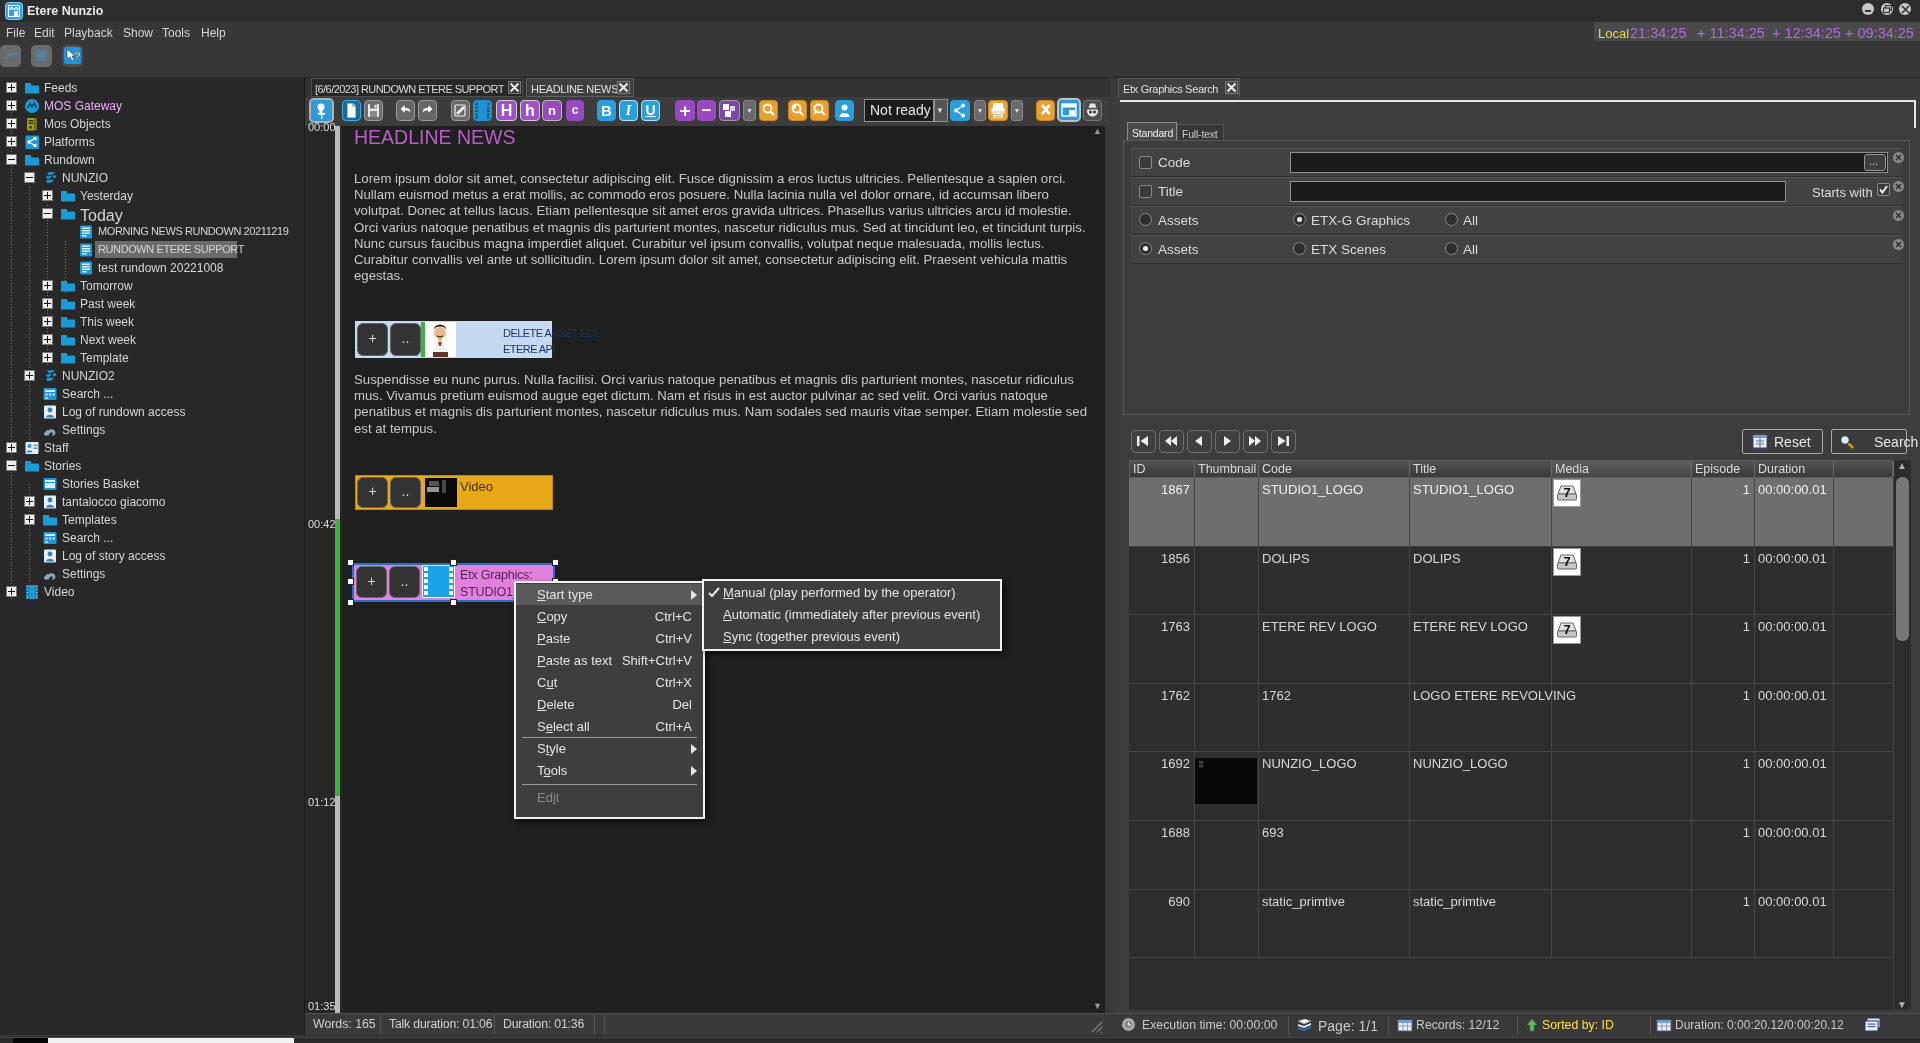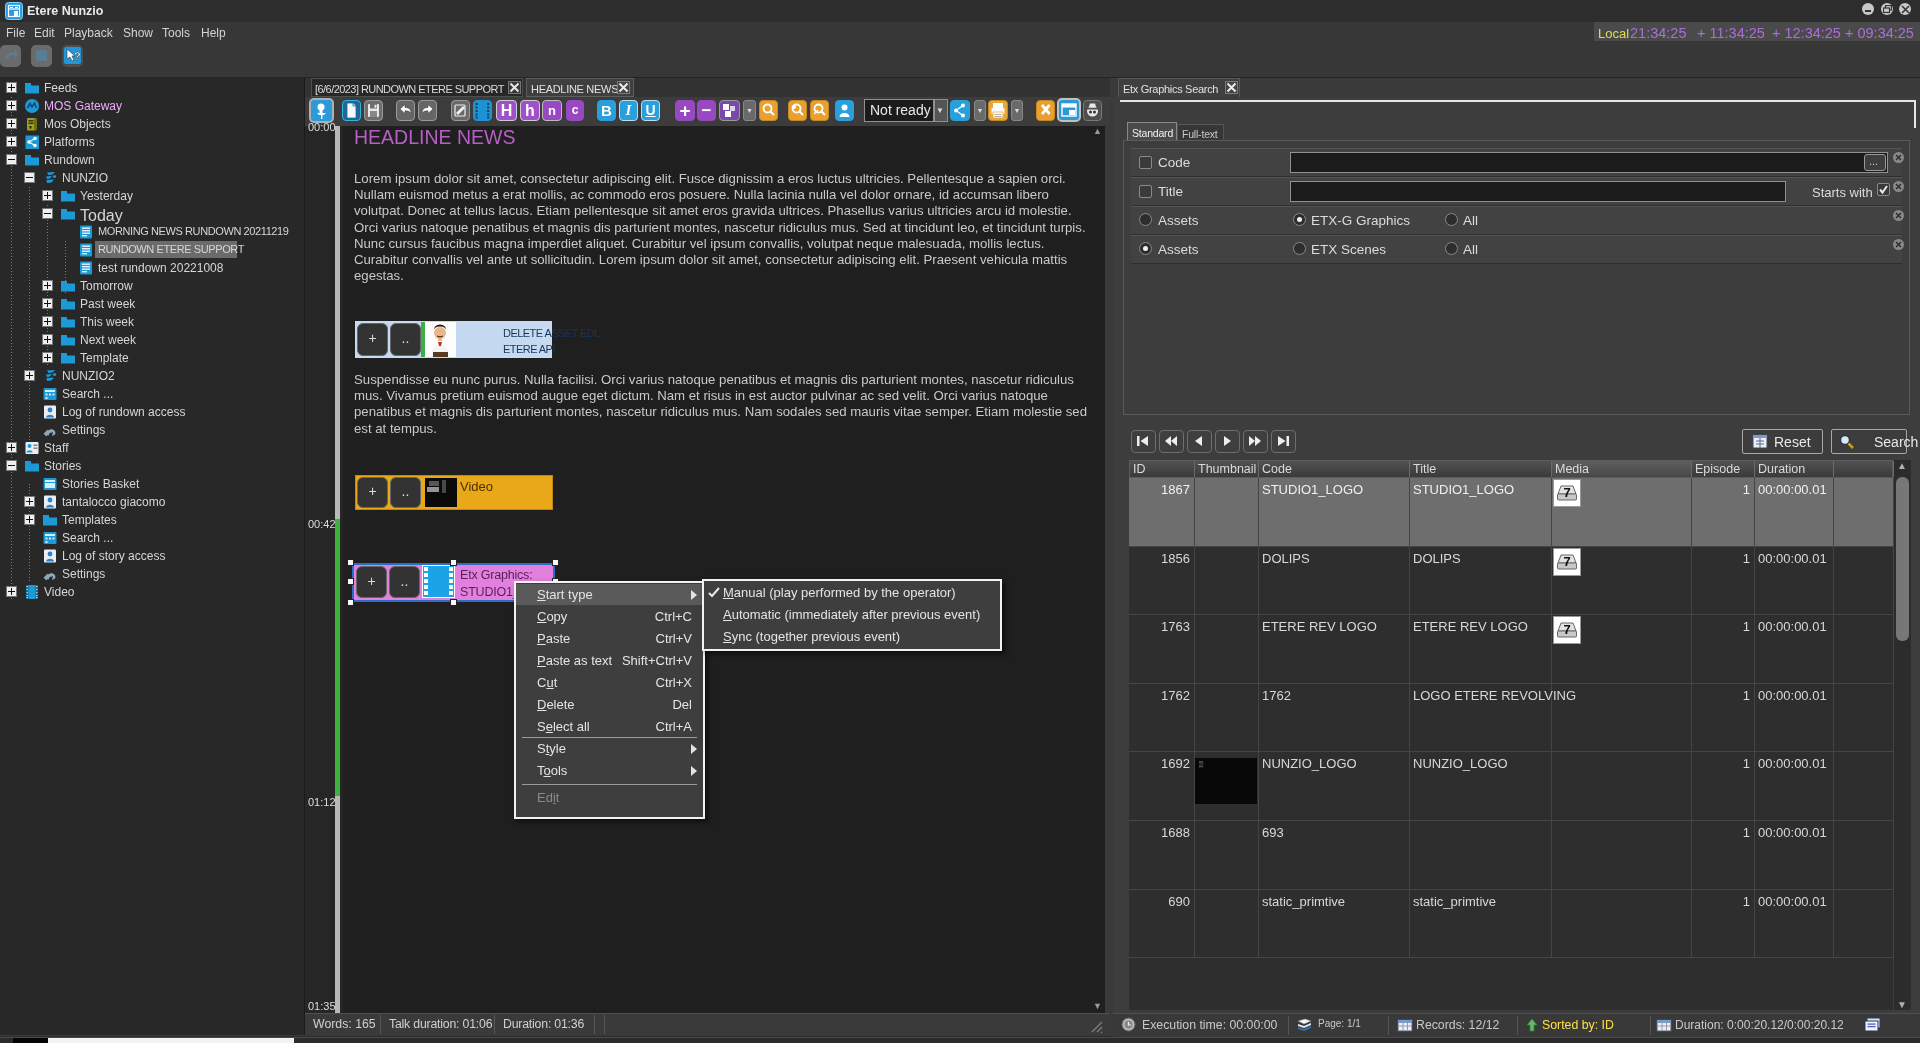--- a/index.html
+++ b/index.html
@@ -823,21 +823,21 @@
     <circle cx="7.5" cy="7.5" r="4" fill="#888"></circle>
     <path d="M7.5 5 L7.5 8 L10 8" stroke="#eee" stroke-width="1.2" fill="none"></path>
   </svg>
 <div class="txt" style="left:1142px;top:1018px;font-size:12.3px;color:#c9c9c9;">Execution time: 00:00:00</div>
 <div class="abs" style="left:1288px;top:1016px;width:1px;height:19px;background:#565656;"></div>
 <svg class="abs" style="left:1296px;top:1017px;" width="17" height="15">
     <path d="M2 10 L8 12 L15 9 L15 11 L8 14 L2 12 Z" fill="#2a72b8"></path>
     <path d="M2 7 L8 9 L15 6 L15 8 L8 11 L2 9 Z" fill="#e8e8e8"></path>
     <path d="M2 4 L9 2 L15 4 L8 7 Z" fill="#f8f8f8" stroke="#888" stroke-width="0.5"></path>
   </svg>
-<div class="txt" style="left:1318px;top:1018px;font-size:10px;color:#c9c9c9;">Page: 1/1</div>
+<div class="txt" style="left:1318px;top:1018px;font-size:14px;color:#c9c9c9;">Page: 1/1</div>
 <div class="abs" style="left:1388px;top:1016px;width:1px;height:19px;background:#565656;"></div>
 <svg class="abs" style="left:1397px;top:1018px;" width="16" height="15">
     <rect x="1" y="2" width="14" height="11" fill="#e8f0f8" stroke="#557"></rect>
     <rect x="1" y="2" width="14" height="3" fill="#7a9ac8"></rect>
     <path d="M1 8 L15 8 M6 5 L6 13 M10.5 5 L10.5 13" stroke="#99a" stroke-width="1"></path>
   </svg>
 <div class="txt" style="left:1416px;top:1018px;font-size:12.3px;color:#c9c9c9;">Records: 12/12</div>
 <div class="abs" style="left:1517px;top:1016px;width:1px;height:19px;background:#565656;"></div>
 <svg class="abs" style="left:1526px;top:1018px;" width="12" height="14">
     <path d="M6 1 L11 7 L8 7 L8 13 L4 13 L4 7 L1 7 Z" fill="#68b868" stroke="#3a7a3a" stroke-width="0.8"></path>

